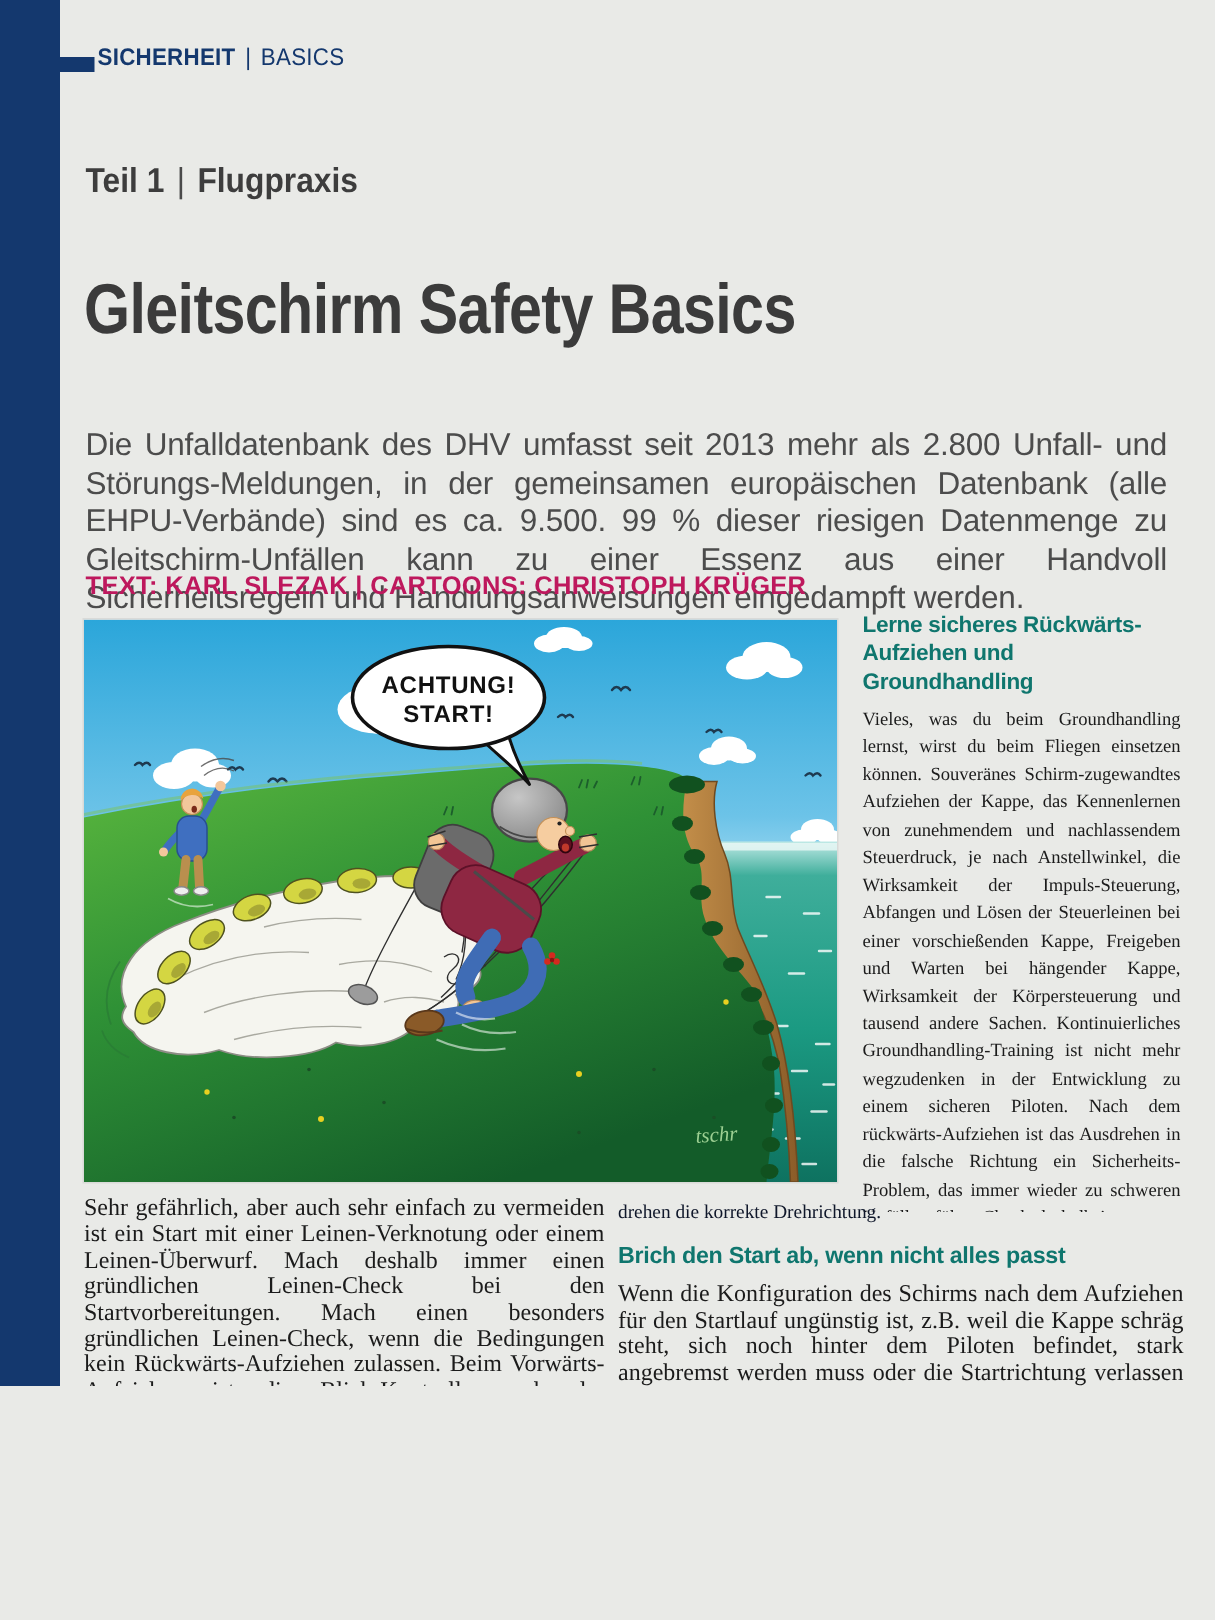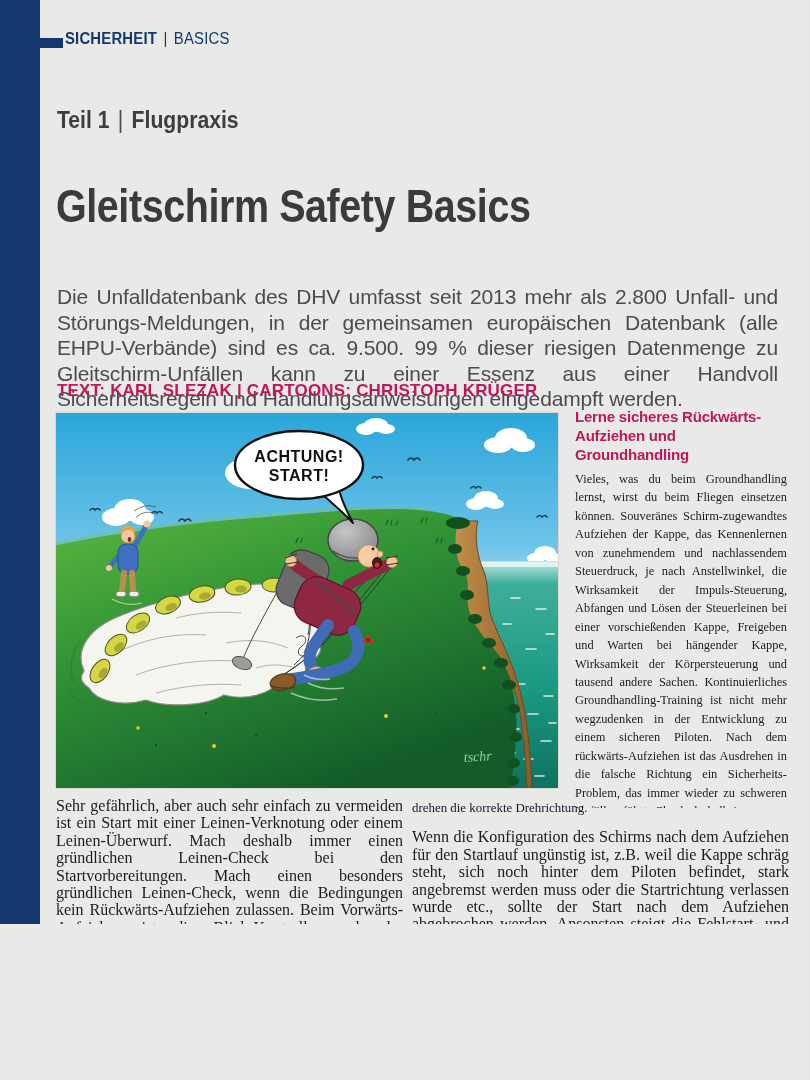--- a/index.html
+++ b/index.html
@@ -24,21 +24,21 @@
            letter-spacing:-.5px;transform:scaleX(.84);transform-origin:left top;white-space:nowrap;}
 
   .intro{position:absolute;left:57px;top:284px;width:721px;margin:0;
          font-size:21px;line-height:25.5px;color:#4c4c4c;letter-spacing:-.15px;text-align:justify;}
 
   .byline{position:absolute;left:57px;top:381px;font-size:17px;font-weight:bold;color:#be185d;letter-spacing:.2px;}
 
   figure.cartoon{position:absolute;left:56px;top:413px;width:502px;height:375px;margin:0;
                  outline:1px solid #d9dad8;}
 
-  h2.colhead{font-size:15px;line-height:19px;font-weight:bold;color:#be185d;
+  h2.colhead{font-size:15px;line-height:19px;font-weight:bold;color:#0f766e;
              margin:0 0 6px 0;letter-spacing:-.2px;}
   .serif{font-family:"Liberation Serif",serif;color:#1b1b1b;text-align:justify;
          hyphens:auto;-webkit-hyphens:auto;}
 
   .col-gh{position:absolute;left:575px;top:407px;width:212px;height:401px;overflow:hidden;}
   .col-gh .serif{font-size:12.4px;line-height:18.45px;margin:0;}
 
   .col-checks{position:absolute;left:56px;top:797px;width:347px;}
   .col-checks .serif{font-size:16px;line-height:17.4px;margin:0;}
   .col-checks .p2{text-indent:14px;}
@@ -334,20 +334,21 @@
     <h2 class="colhead">Lerne sicheres Rückwärts-Aufziehen und Groundhandling</h2>
     <p class="serif" lang="de">Vieles, was du beim Groundhandling lernst, wirst du beim Fliegen einsetzen können. Souveränes Schirm-zugewandtes Aufziehen der Kappe, das Kennenlernen von zunehmendem und nachlassendem Steuerdruck, je nach Anstellwinkel, die Wirksamkeit der Impuls-Steuerung, Abfangen und Lösen der Steuerleinen bei einer vorschießenden Kappe, Freigeben und Warten bei hängender Kappe, Wirksamkeit der Körpersteuerung und tausend andere Sachen. Kontinuierliches Groundhandling-Training ist nicht mehr wegzudenken in der Entwicklung zu einem sicheren Piloten. Nach dem rückwärts-Aufziehen ist das Ausdrehen in die falsche Richtung ein Sicherheits-Problem, das immer wieder zu schweren Unfällen führt. Check deshalb immer vor dem Aus-</p>
   </section>
 
   <section class="col-checks">
     <p class="serif" lang="de">Sehr gefährlich, aber auch sehr einfach zu vermeiden ist ein Start mit einer Leinen-Verknotung oder einem Leinen-Überwurf. Mach deshalb immer einen gründlichen Leinen-Check bei den Startvorbereitungen. Mach einen besonders gründlichen Leinen-Check, wenn die Bedingungen kein Rückwärts-Aufziehen zulassen. Beim Vorwärts-Aufziehen ist die Blick-Kontrolle nach der Aufziehphase normalerweise nicht ausreichend, um Knoten oder Fremdkörper in den Leinen zu entdecken. Deshalb ist bei Vorwärts-Start-Bedingungen eine gute Leinen-Kontrolle bei den Start-Vorbereitungen so wichtig.</p>
   </section>
 
   <section class="col-abort">
     <p class="cont" lang="de">drehen die korrekte Drehrichtung.</p>
+    <h2 class="colhead">Brich den Start ab, wenn nicht alles passt</h2>
     <p class="serif" lang="de">Wenn die Konfiguration des Schirms nach dem Aufziehen für den Startlauf ungünstig ist, z.B. weil die Kappe schräg steht, sich noch hinter dem Piloten befindet, stark angebremst werden muss oder die Startrichtung verlassen wurde etc., sollte der Start nach dem Aufziehen abgebrochen werden. Ansonsten steigt die Fehlstart- und Unfallwahrscheinlichkeit immens. Ein Startabbruch steht für eine souveräne Haltung des Piloten. Kein Startabbruch ist ein Zeichen für Defizite in der Wahrnehmung und beim Risiko-Bewusstsein. Und obendrein oft eine ziemlich peinliche Vorstellung.</p>
   </section>
 
   <div class="footer-num">24</div>
   <div class="footer-mag">DHV-magazin 160</div>
   <a class="footer-web" href="#">www.dhv.de</a>
 
 </div>
 
 </body></html>

